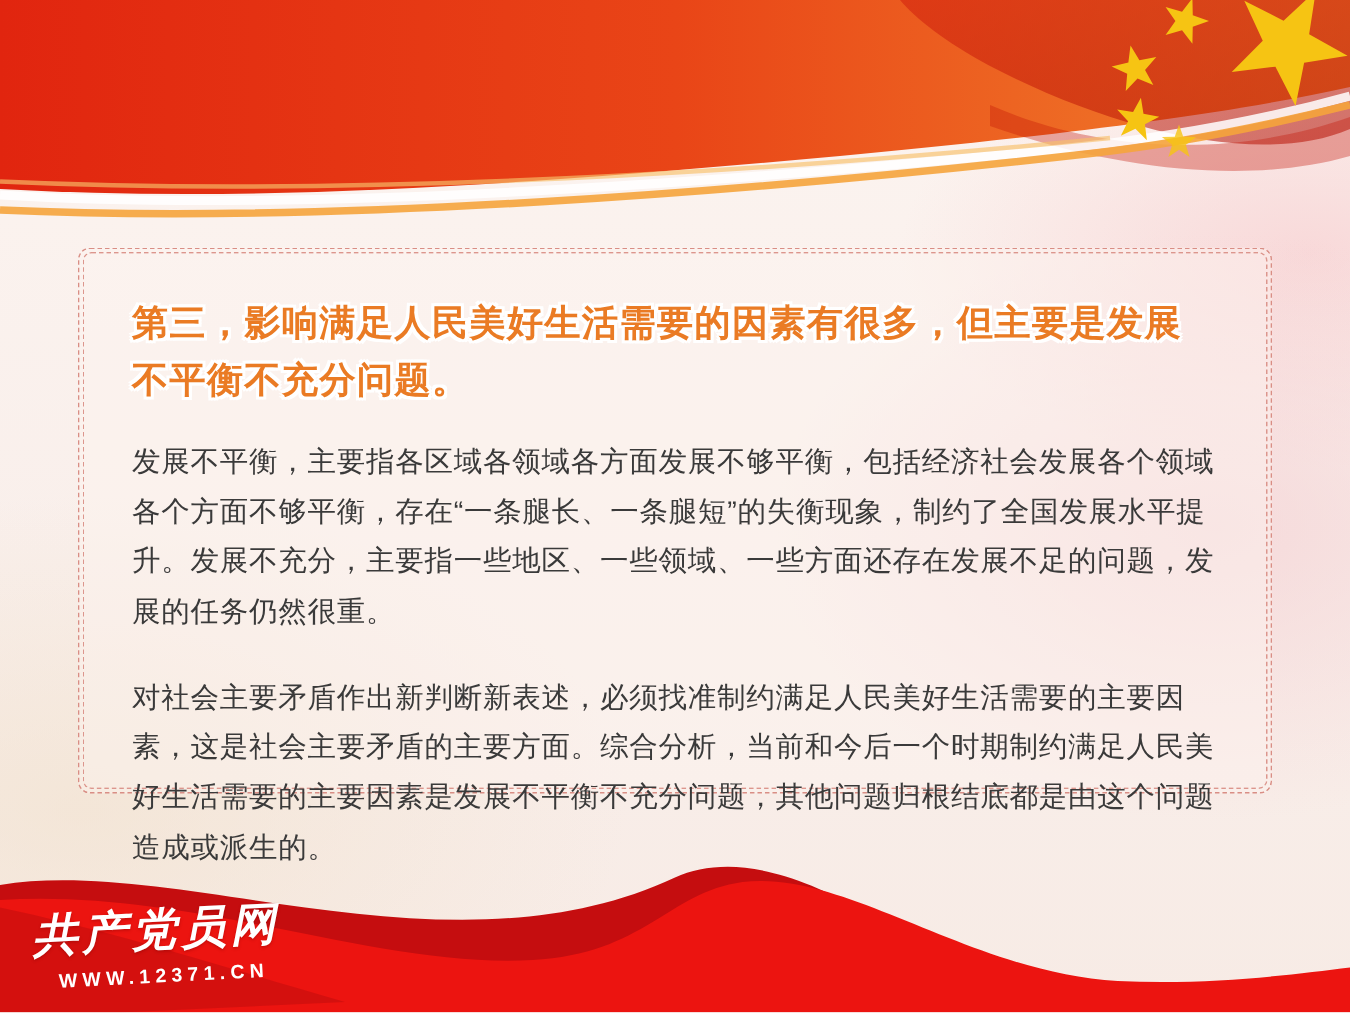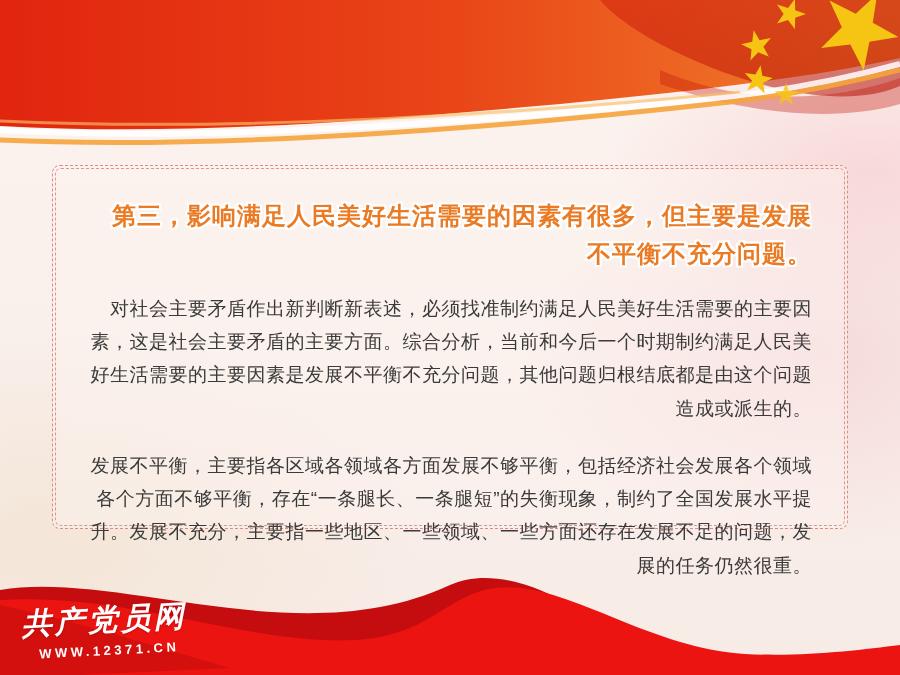--- a/index.html
+++ b/index.html
@@ -23,21 +23,21 @@
   }
   .content-box{
     position:absolute;left:52px;top:165px;width:796px;height:364px;
     border:1px dashed #d98e85;border-radius:8px;
     background:rgba(253,243,240,0.45);
     box-sizing:border-box;
   }
   .content-inner{
     position:absolute;left:2px;top:2px;right:2px;bottom:2px;
     border:1px dashed #dc968d;border-radius:6px;
-    padding:28px 32px 0 32px;box-sizing:border-box;text-align:right;
+    padding:28px 32px 0 32px;box-sizing:border-box;
   }
   .section-heading{
     margin:0 0 18px 0;
     font-size:24px;line-height:1.6;font-weight:bold;letter-spacing:1px;
     color:#ea7b24;
     text-shadow:-2px -2px 0 #fff,2px -2px 0 #fff,-2px 2px 0 #fff,2px 2px 0 #fff,
                  0 -2px 0 #fff,0 2px 0 #fff,-2px 0 0 #fff,2px 0 0 #fff;
   }
   .body-para{
     margin:0 0 24px 0;
@@ -84,22 +84,22 @@
       <use href="#star" transform="translate(757,46) rotate(-12) scale(1.6)"></use>
       <use href="#star" transform="translate(758,80) rotate(10) scale(1.5)"></use>
       <use href="#star" transform="translate(786,95) rotate(0) scale(1.2)" opacity="0.8"></use>
     </g>
   </svg>
 
 
   <div class="content-box">
     <div class="content-inner">
       <h2 class="section-heading">第三，影响满足人民美好生活需要的因素有很多，但主要是发展不平衡不充分问题。</h2>
+      <p class="body-para">发展不平衡，主要指各区域各领域各方面发展不够平衡，包括经济社会发展各个领域各个方面不够平衡，存在“一条腿长、一条腿短”的失衡现象，制约了全国发展水平提升。发展不充分，主要指一些地区、一些领域、一些方面还存在发展不足的问题，发展的任务仍然很重。</p>
       <p class="body-para">对社会主要矛盾作出新判断新表述，必须找准制约满足人民美好生活需要的主要因素，这是社会主要矛盾的主要方面。综合分析，当前和今后一个时期制约满足人民美好生活需要的主要因素是发展不平衡不充分问题，其他问题归根结底都是由这个问题造成或派生的。</p>
-      <p class="body-para">发展不平衡，主要指各区域各领域各方面发展不够平衡，包括经济社会发展各个领域各个方面不够平衡，存在“一条腿长、一条腿短”的失衡现象，制约了全国发展水平提升。发展不充分，主要指一些地区、一些领域、一些方面还存在发展不足的问题，发展的任务仍然很重。</p>
     </div>
   </div>
 
   <svg class="wave-svg" width="900" height="125" viewBox="0 0 900 125" aria-hidden="true">
     <path d="M0,40 C120,20 300,105 450,35 C480,22 520,25 580,60 C680,110 800,115 900,100 L900,125 L0,125 Z" fill="#c50d0f"></path>
     <path d="M0,50 C130,42 250,96 355,90 C430,86 445,45 495,38 C565,30 645,98 745,104 C805,107 860,100 900,95 L900,125 L0,125 Z" fill="#ec1410"></path>
     <path d="M0,55 C80,72 150,95 230,118 L80,125 L0,125 Z" fill="#b80c0e" opacity="0.45"></path>
   </svg>
 
   <div class="site-logo">

